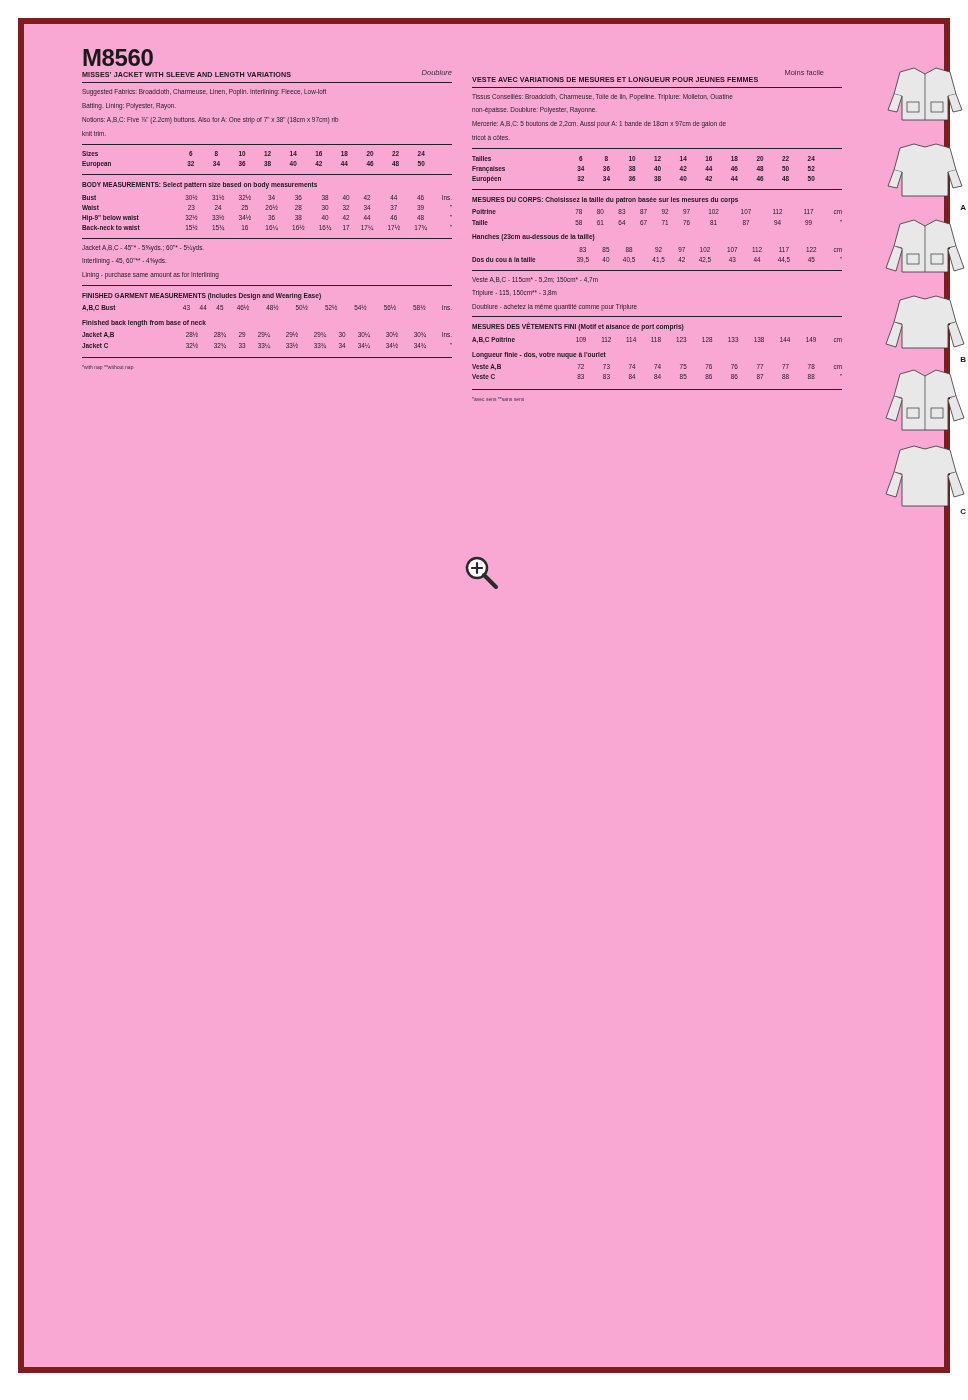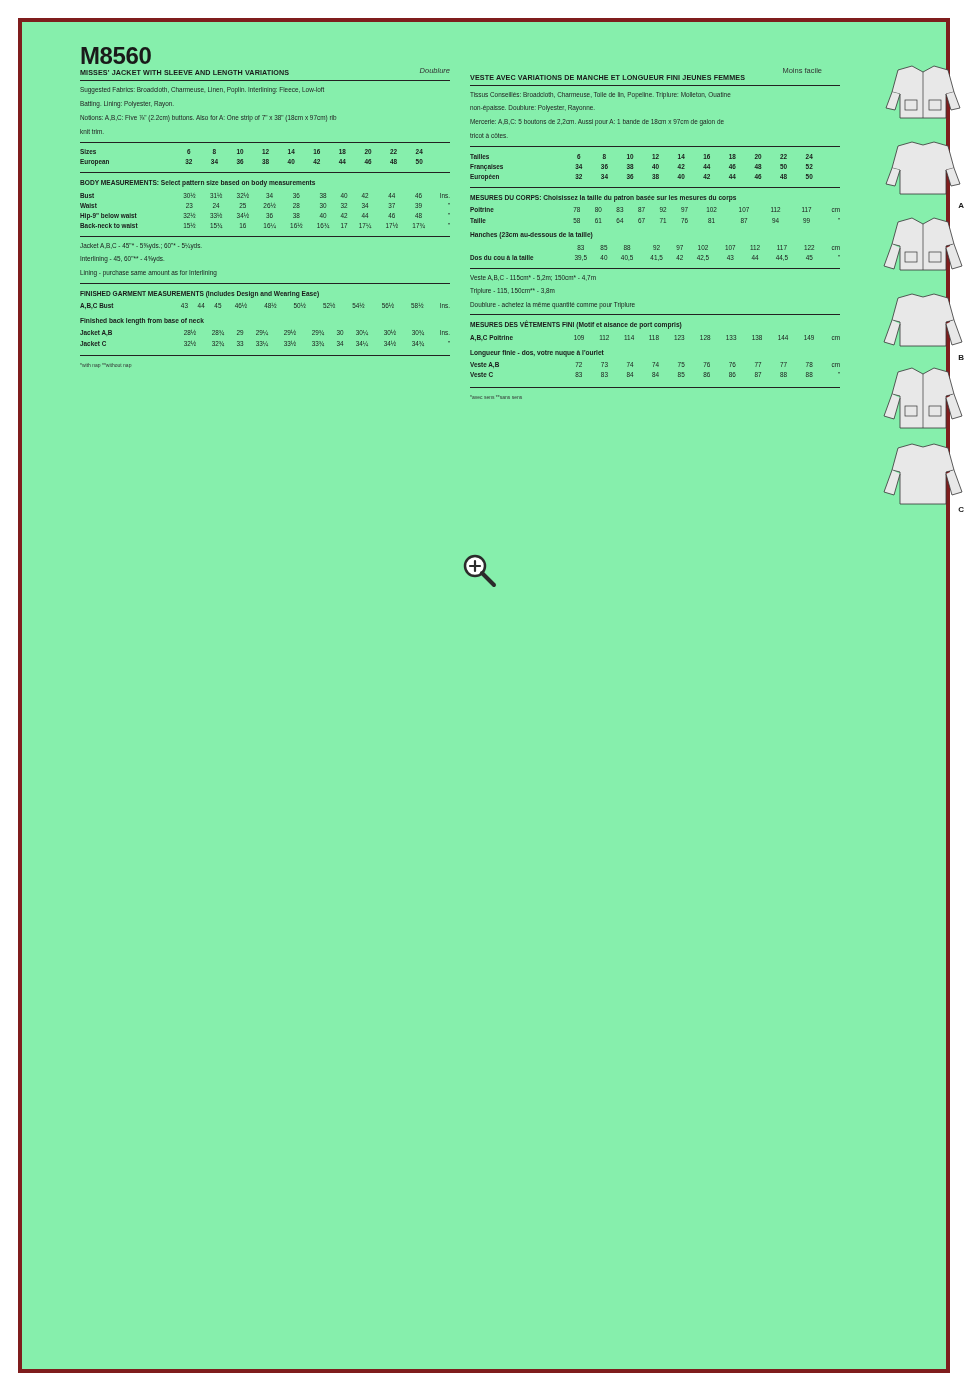--- a/index.html
+++ b/index.html
@@ -14,23 +14,23 @@
     color: #1a1a1a;
     position: relative;
     overflow: hidden;
   }
   .page {
     position: absolute;
     left: 18px;
     top: 18px;
     width: 932px;
     height: 1355px;
-    border: 4px solid #7f1d1d;
+    border: 6px solid #7f1d1d;
     box-sizing: border-box;
-    background: #86efac;
+    background: #f9a8d4;
   }
   .sheet {
     position: absolute;
     left: 40px;
     top: 22px;
     width: 860px;
     height: 480px;
   }
   .col {
     position: absolute;
@@ -328,21 +328,21 @@
         </tr>
       </tbody>
         </table>
       <hr class="bottomrule">
       <div class="footnote">*with nap    **without nap</div>
     </div>
 
     <div class="col col-right">
       <div class="difficulty-fr">Moins facile</div>
 
-      <div class="subtitle subtitle-sp">VESTE AVEC VARIATIONS DE MANCHE ET LONGUEUR FINI JEUNES FEMMES</div>
+      <div class="subtitle subtitle-sp">VESTE AVEC VARIATIONS DE MESURES ET LONGUEUR POUR JEUNES FEMMES</div>
 
       <div class="para">Tissus Conseillés: Broadcloth, Charmeuse, Toile de lin, Popeline. Triplure: Molleton, Ouatine</div>
       <div class="para">non-épaisse. Doublure: Polyester, Rayonne.</div>
       <div class="para">Mercerie: A,B,C: 5 boutons de 2,2cm. Aussi pour A: 1 bande de 18cm x 97cm de galon de</div>
       <div class="para">tricot à côtes.</div>
 
       <hr class="rule">
       <table class="sizes">
         <tbody>
             <tr class="hdr">

